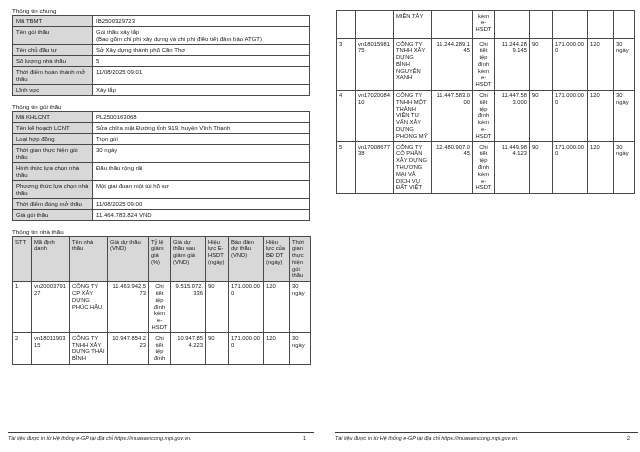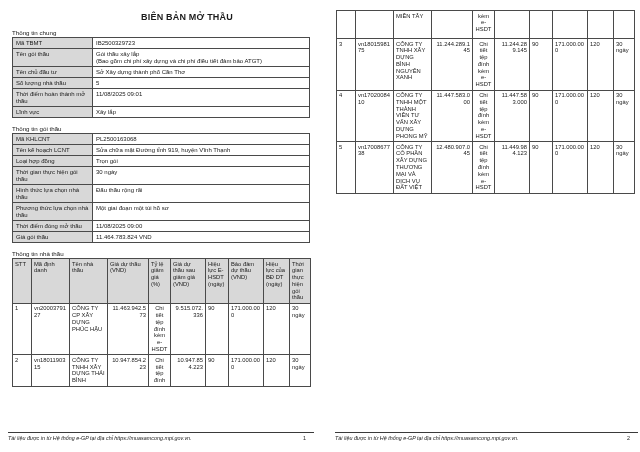--- a/index.html
+++ b/index.html
@@ -67,21 +67,20 @@
   }
   #page-left  .page-footer { left:8px;  width:306px; }
   #page-right .page-footer { left:5px;  width:303px; }
   .page-num { font-style:normal; padding-right:8px; }
 </style>
 </head>
 <body>
 
 <div class="page" id="page-left">
 
-  <div class="doc-title">BIÊN BẢN MỞ THẦU</div>
 
   <div class="section-label">Thông tin chung</div>
   <table class="info">
     <colgroup>
         <col class="c-lbl">
         <col>
       </colgroup>
     <tbody>
         <tr>
       <td class="lbl">Mã TBMT</td>

